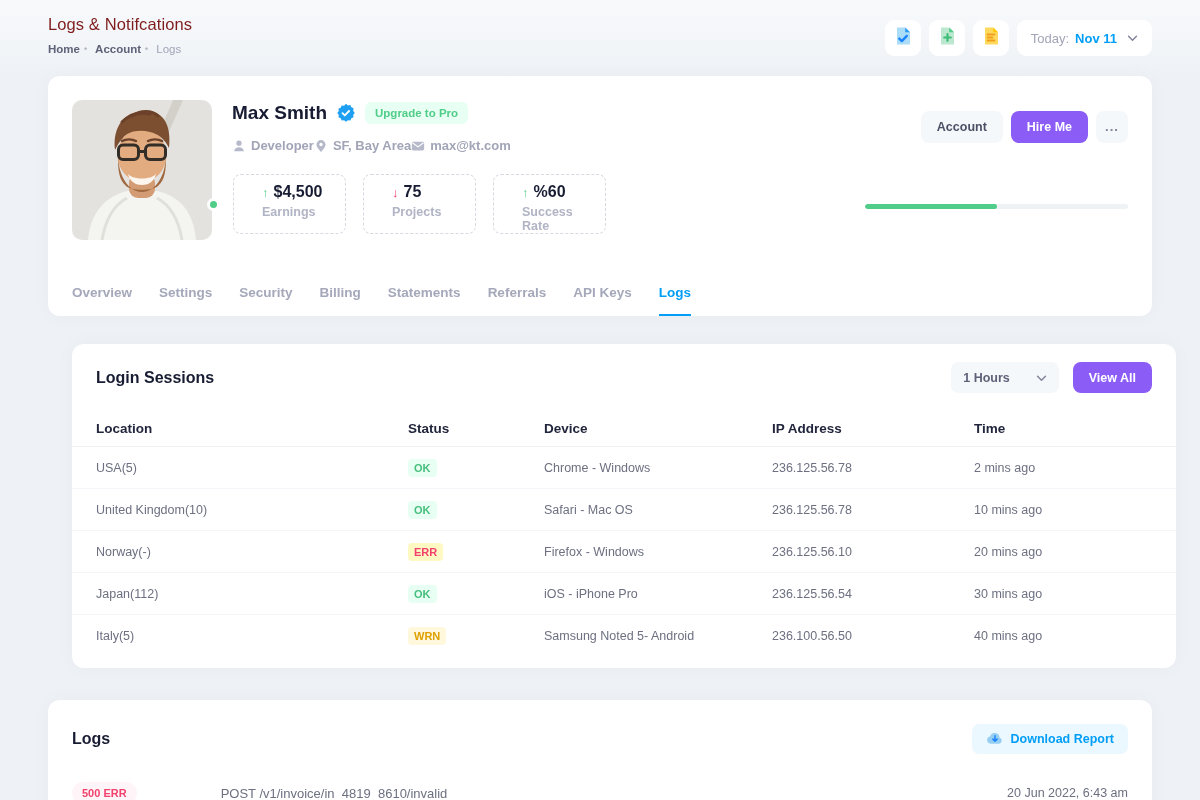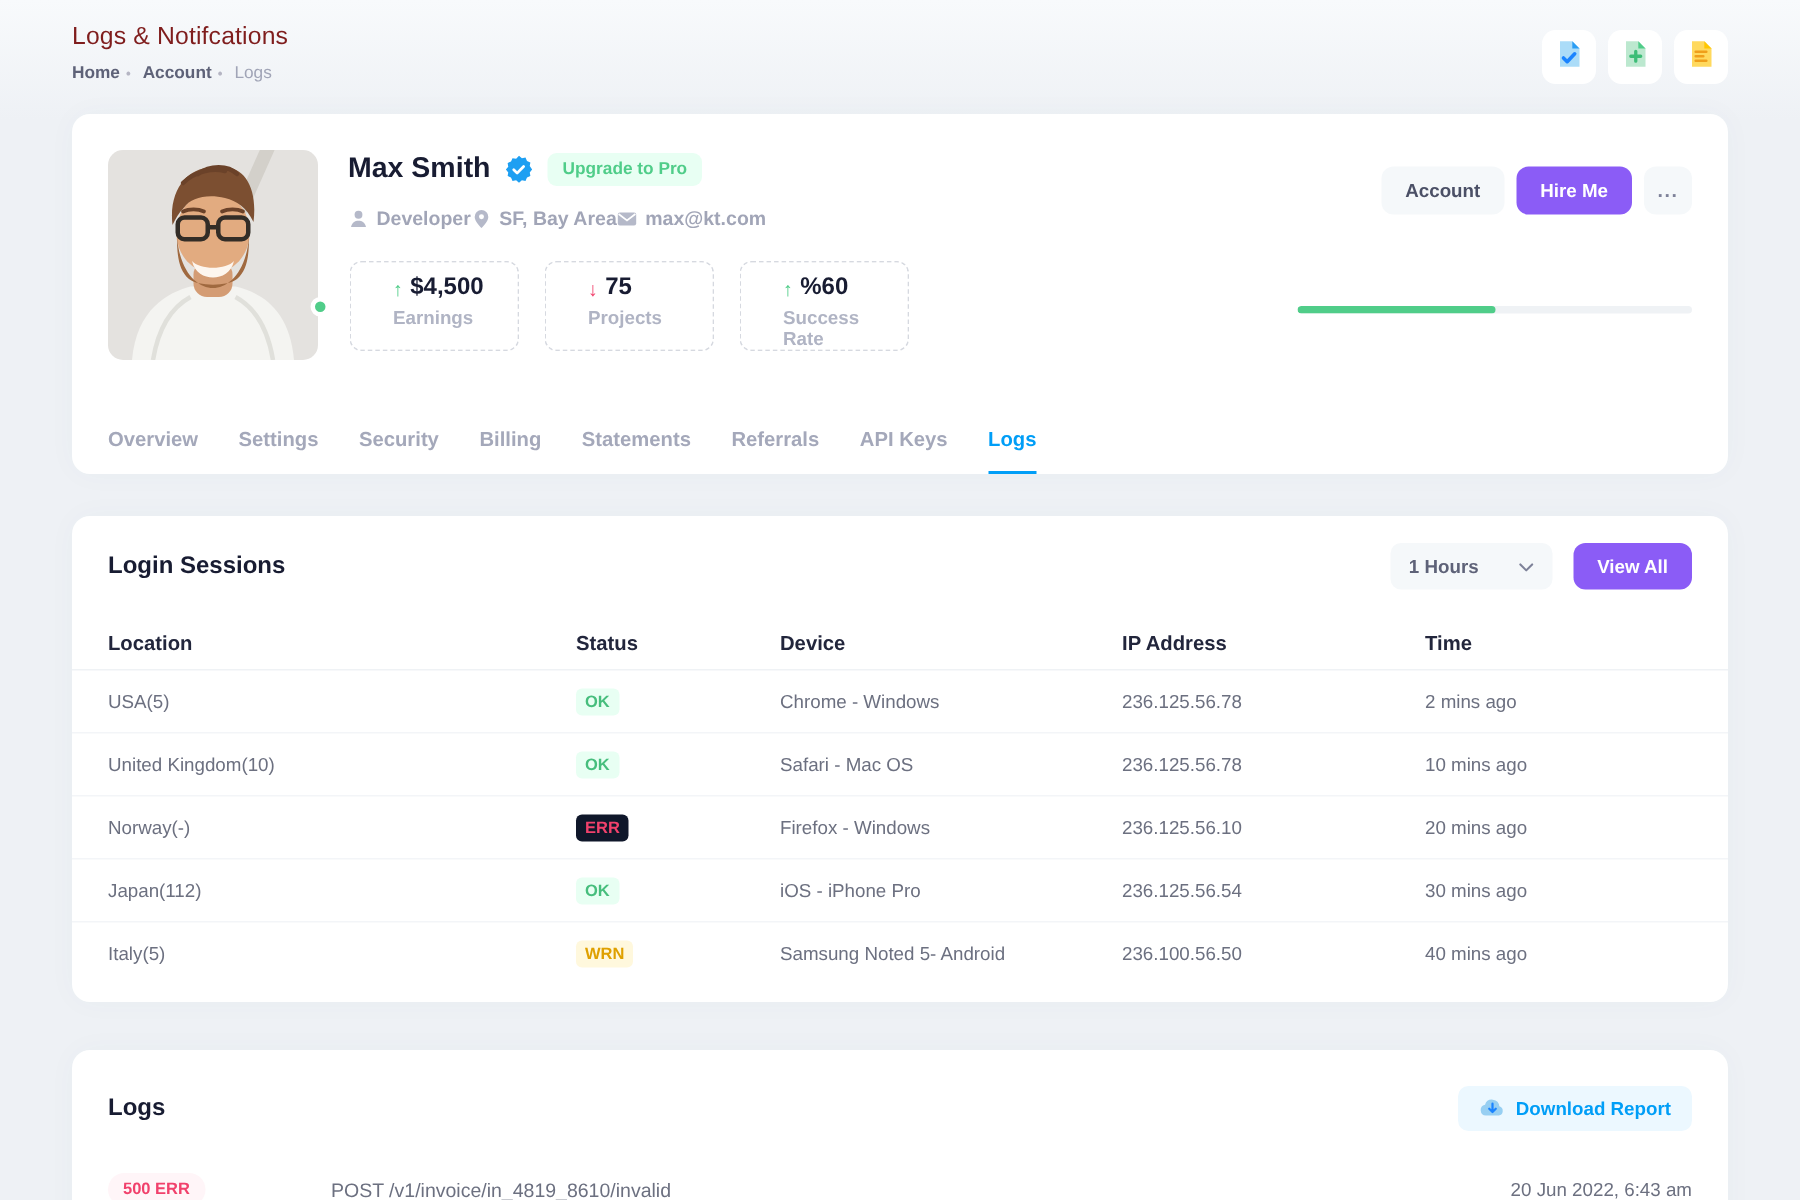--- a/index.html
+++ b/index.html
@@ -63,36 +63,36 @@
   .progress-label { font-size:13px; color:#b5b5c3; font-weight:600; }
   .progress-value { font-size:13.5px; color:#181c32; font-weight:700; }
   .progress-track { margin-top:10px; height:5px; background:#eff2f5; border-radius:3px; overflow:hidden; }
   .progress-fill { height:100%; background:#50cd89; border-radius:3px; }
 
   .tabs { position:absolute; left:24px; bottom:0; display:flex; gap:27px; }
   .tab { font-size:13.5px; font-weight:600; color:#a4a8ba; padding-bottom:14px; cursor:pointer; border-bottom:2px solid transparent; }
   .tab[data-active="true"] { color:#009ef7; border-bottom-color:#009ef7; }
 
   
-  #sessions-card { top:344px; height:324px; }
+  #sessions-card { top:344px; height:324px;margin-left:24px; }
   .card-head { position:absolute; left:24px; right:24px; top:18px; display:flex; align-items:center; }
   .card-title { font-size:16px; font-weight:700; color:#181c32; }
   .head-actions { margin-left:auto; display:flex; gap:14px; align-items:center; }
   .select-box { height:31px; background:#f5f8fa; border-radius:7px; display:flex; align-items:center; gap:26px; padding:0 12px; font-size:12.5px; color:#5e6278; font-weight:600; cursor:pointer; }
 
   .table { position:absolute; left:0; right:0; top:66px; }
   .trow { display:grid; grid-template-columns:312px 136px 228px 202px 1fr; align-items:center; padding:0 24px; }
   .thead { height:37px; border-bottom:1px solid #eff2f5; }
   .thead .tcell { font-size:13.5px; font-weight:700; color:#22263c; }
   .tbody-row { height:42px; border-bottom:1px solid #f3f5f8; }
   .tbody-row:last-child { border-bottom:none; }
   .tbody-row .tcell { font-size:12.5px; color:#6c7080; font-weight:500; }
   .badge { display:inline-block; font-size:11px; font-weight:700; padding:3px 6px; border-radius:4px; }
   .badge[data-variant="success"] { background:#e8fff3; color:#47be7d; }
-  .badge[data-variant="danger"]  { background:#0f172a; color:#f1416c; }
+  .badge[data-variant="danger"]  { background:#fef9c3; color:#f1416c; }
   .badge[data-variant="warning"] { background:#fff8dd; color:#dfa000; }
 
   
   #logs-card { top:700px; height:160px; }
   #logs-card .card-head { top:24px; }
   .download-btn { height:30px; background:#ecf8ff; color:#009ef7; border:none; border-radius:7px; font-family:inherit; font-size:12.5px; font-weight:600; display:flex; align-items:center; gap:7px; padding:0 14px; cursor:pointer; }
   .log-row { position:absolute; left:24px; right:24px; top:82px; display:flex; align-items:center; }
   .log-badge { display:inline-block; background:#fff5f8; color:#f1416c; font-size:11px; font-weight:700; padding:5px 10px; border-radius:12px; }
   .log-path { margin-left:84px; font-size:13px; color:#6c7080; font-weight:500; }
   .log-date { margin-left:auto; font-size:12.5px; color:#6c7080; font-weight:500; }
@@ -129,20 +129,29 @@
           <path d="M10.5 8.2v6.6M7.2 11.5h6.6" stroke="#3dbd77" stroke-width="2.2" stroke-linecap="round"></path>
         </svg>
     </span>
   </div>
   <div class="icon-btn">
     <span>
       <svg width="20" height="20" viewBox="0 0 20 20">
           <path d="M4 1.5h8.2L17 6.3V18.5H4z" fill="#ffd95e"></path>
           <path d="M12.2 1.5L17 6.3h-4.8z" fill="#ffc700"></path>
           <path d="M6.5 8.5h7M6.5 11.5h5M6.5 14.5h7" stroke="#ef9f1a" stroke-width="1.8" stroke-linecap="round"></path>
+        </svg>
+    </span>
+  </div>
+  <div class="date-btn">
+    <span class="date-label">Today:</span>
+    <span class="date-value">Nov 11</span>
+    <span class="chev">
+      <svg width="11" height="7" viewBox="0 0 12 8">
+          <path d="M1.5 1.5L6 6l4.5-4.5" stroke="#7e8299" stroke-width="1.6" fill="none" stroke-linecap="round" stroke-linejoin="round"></path>
         </svg>
     </span>
   </div>
 </div>
 
 <div class="card" id="profile-card">
 
   <div class="avatar-wrap">
     <svg class="avatar" viewBox="0 0 140 140">
       <rect width="140" height="140" fill="#e4e2df"></rect>

